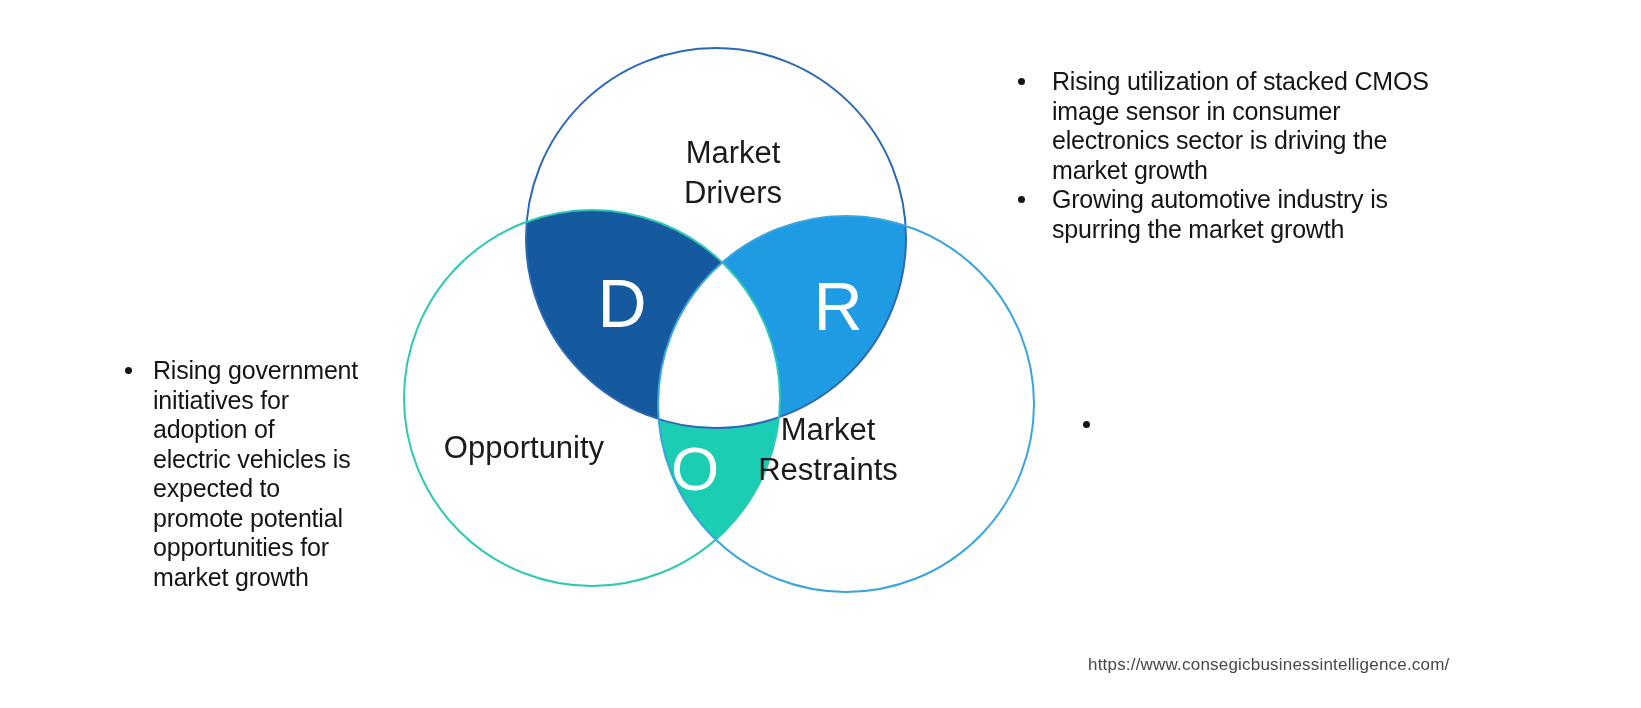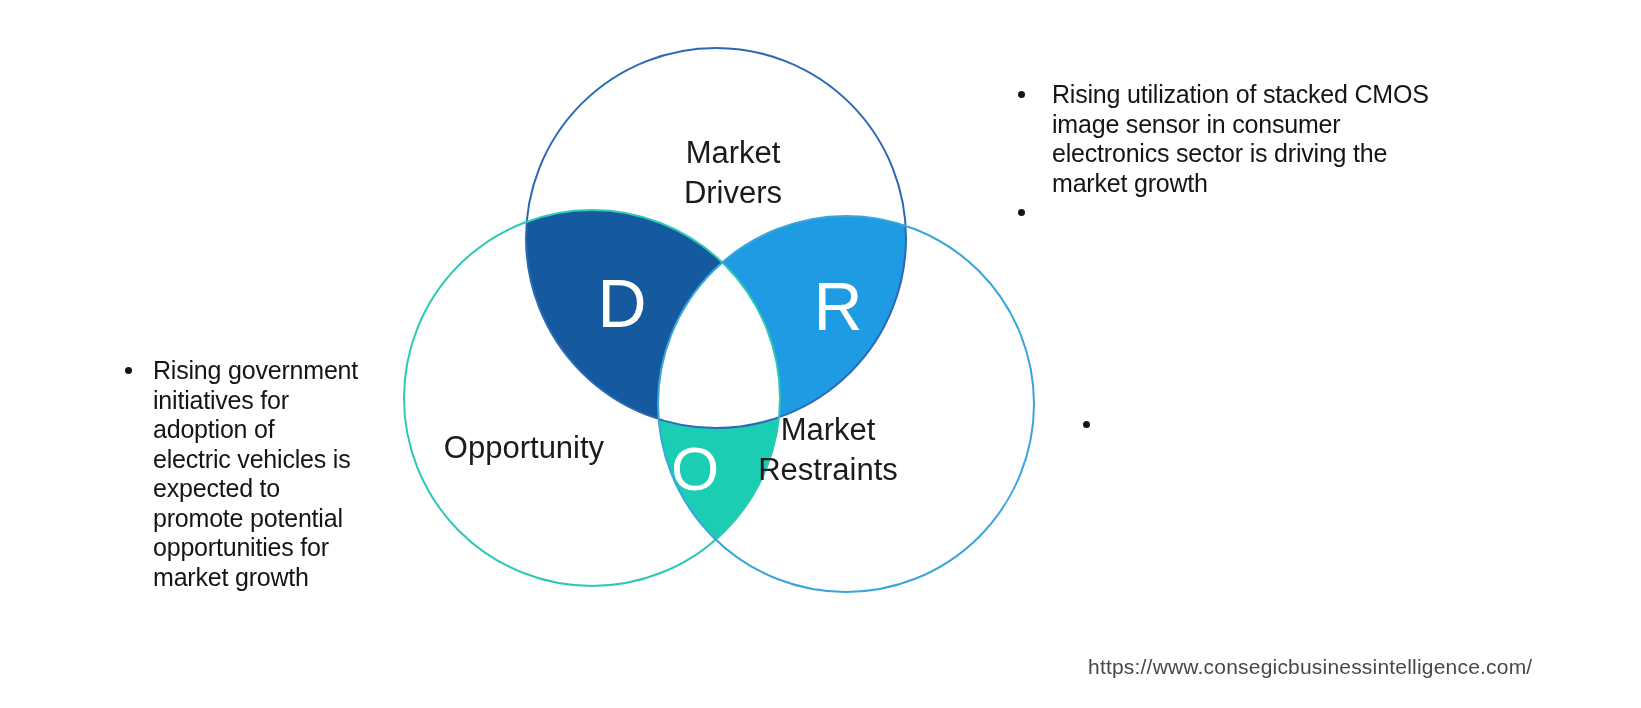--- a/index.html
+++ b/index.html
@@ -49,26 +49,26 @@
     white-space:pre-line;
     font-size:25px;
     line-height:29.5px;
     color:var(--bullet_text_color);
     letter-spacing:-0.2px;
   }
   .list-left .bullet-dot{margin-right:21px;}
   .list-right-top .bullet-dot{margin-right:27px;}
   .list-right-bottom .bullet-dot{margin-right:22px;}
   .list-left{left:125px;top:356px;width:330px;}
-  .list-right-top{left:1018px;top:80px;width:480px;}
+  .list-right-top{left:1018px;top:67px;width:480px;}
   .list-right-bottom{left:1083px;top:410px;width:420px;}
   .source-url{
     position:absolute;
     left:1088px;top:655px;
-    font-size:21px;
+    font-size:17px;
     color:var(--url_color);
     letter-spacing:0.2px;
   }
 </style>
 </head>
 <body>
 
 <div class="canvas">
 
   <svg class="venn-svg" width="1641" height="708" viewBox="0 0 1641 708">
@@ -131,20 +131,22 @@
   <div class="bullet-list list-right-top">
     <div class="bullet-item">
       <span class="bullet-dot"></span>
       <span class="bullet-text">Rising utilization of stacked CMOS
 image sensor in consumer
 electronics sector is driving the
 market growth</span>
     </div>
     <div class="bullet-item">
       <span class="bullet-dot"></span>
+      <span class="bullet-text">Growing automotive industry is
+spurring the market growth</span>
     </div>
   </div>
 
   <div class="bullet-list list-right-bottom">
     <div class="bullet-item">
       <span class="bullet-dot"></span>
     </div>
   </div>
 
   <div class="source-url">https://www.consegicbusinessintelligence.com/</div>

